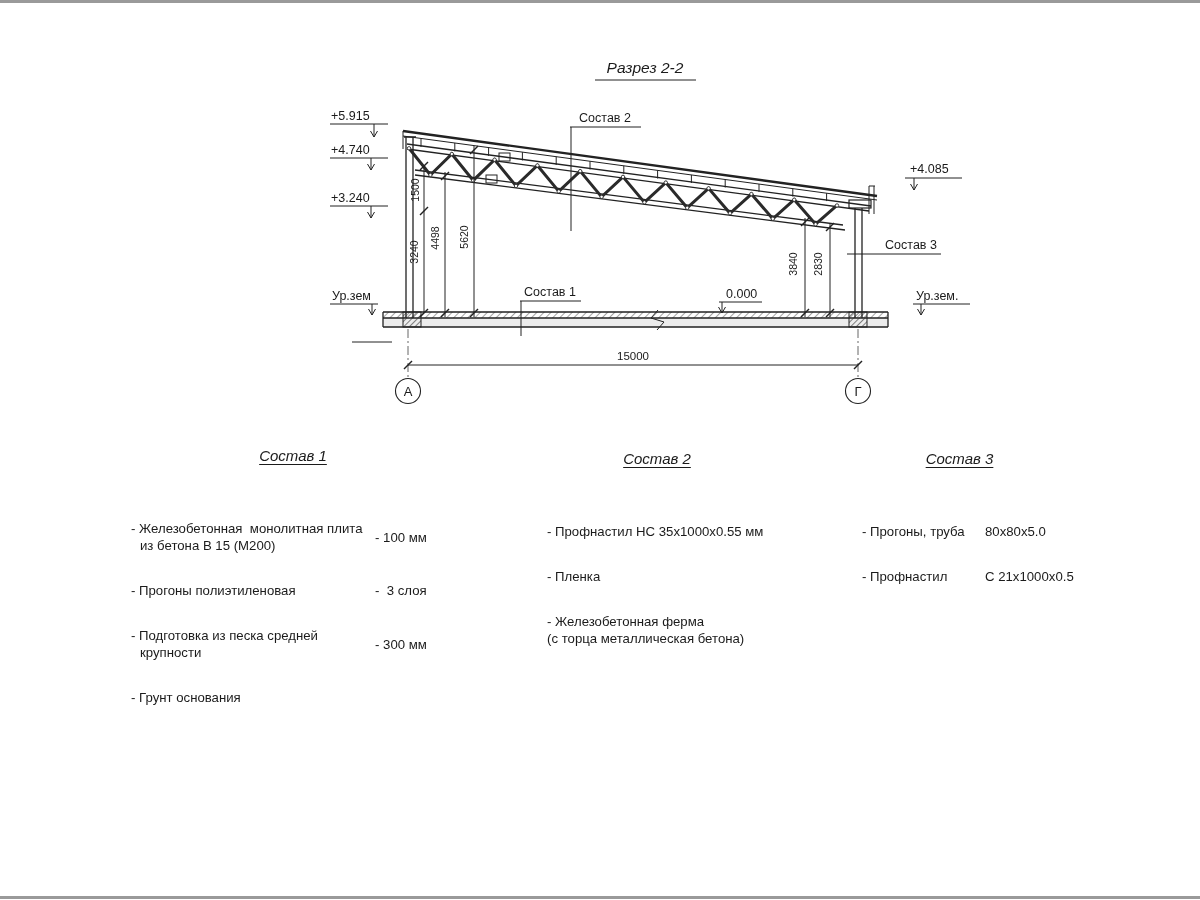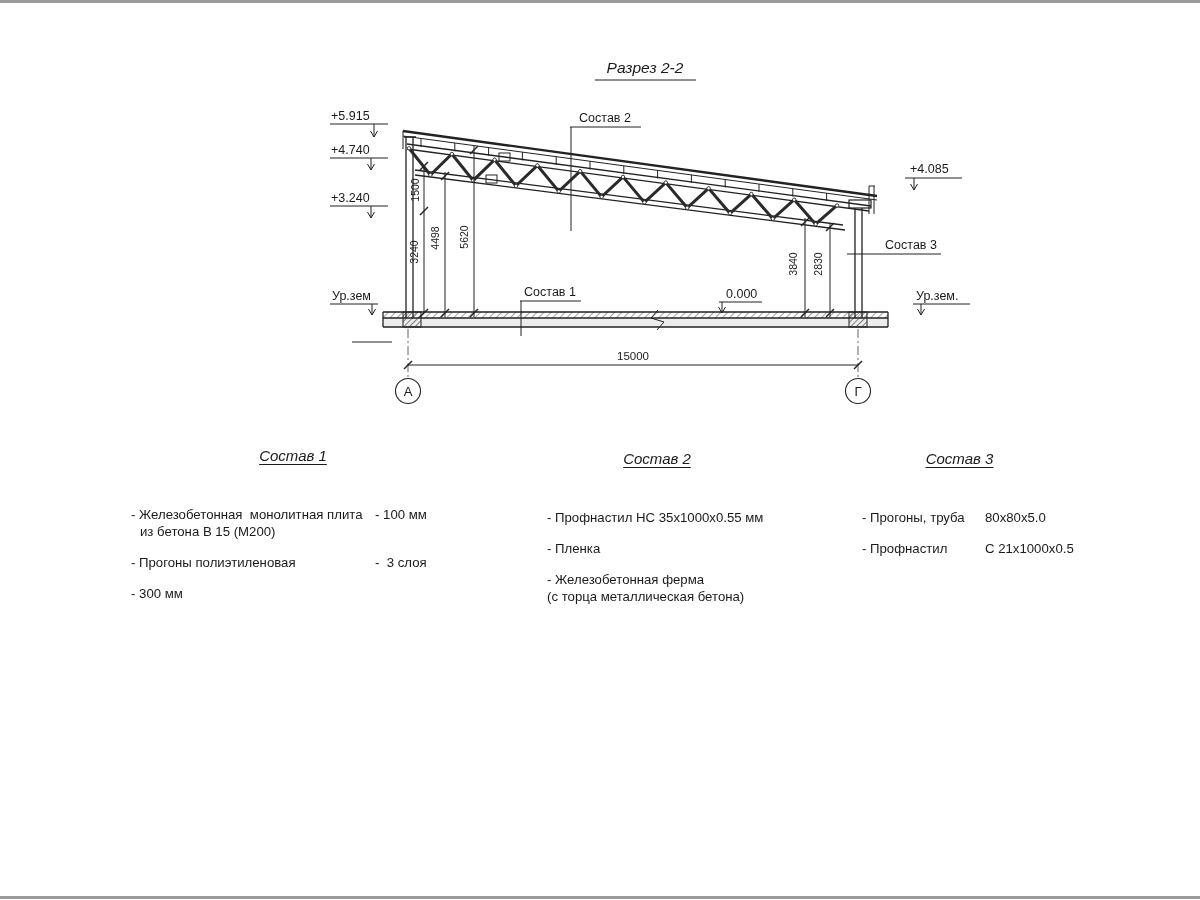--- a/index.html
+++ b/index.html
@@ -21,21 +21,21 @@
   .thin{stroke-width:1}
   .med{stroke-width:1.3}
   .thick{stroke-width:2.4}
   .web{stroke-width:3;stroke:#2a2a2a}
   .cl{stroke:#555;stroke-width:0.9;stroke-dasharray:9 3 2 3}
   
   .leg-col{position:absolute;font-size:13.2px;line-height:17px}
   .leg-head{font-style:italic;font-size:15px;text-align:center;
             text-decoration:underline;text-underline-offset:3px;margin:0}
   .leg-items{padding-top:28px}
-  .leg-item{display:flex;align-items:flex-start;margin-top:14px}
+  .leg-item{display:flex;align-items:center;margin-top:28px}
   .leg-text{flex:1}
   .leg-text div{white-space:pre-wrap}
   .leg-text div + div{padding-left:9px}
   .leg-item.nohang .leg-text div + div{padding-left:0}
   .leg-val{flex:none;width:80px;white-space:pre-wrap}
   .col3 .leg-text{flex:none;width:123px}
   .col3 .leg-val{width:110px}
 </style>
 </head>
 <body>
@@ -236,21 +236,30 @@
         </div>
         <div class="leg-val">- 100 мм</div>
       </div>
       <div class="leg-item">
         <div class="leg-text">
           <div>- Прогоны полиэтиленовая</div>
         </div>
         <div class="leg-val">-  3 слоя</div>
       </div>
       <div class="leg-item">
+        <div class="leg-text">
+          <div>- Подготовка из песка средней</div>
+          <div>крупности</div>
+        </div>
         <div class="leg-val">- 300 мм</div>
+      </div>
+      <div class="leg-item">
+        <div class="leg-text">
+          <div>- Грунт основания</div>
+        </div>
       </div>
     </div>
 </div>
 <div class="leg-col col2" style="left:547px;top:450px;width:240px">
   <div class="leg-head" style="width:220px">Состав 2</div>
   <div class="leg-items">
       <div class="leg-item">
         <div class="leg-text">
           <div>- Профнастил НС 35х1000х0.55 мм</div>
         </div>

